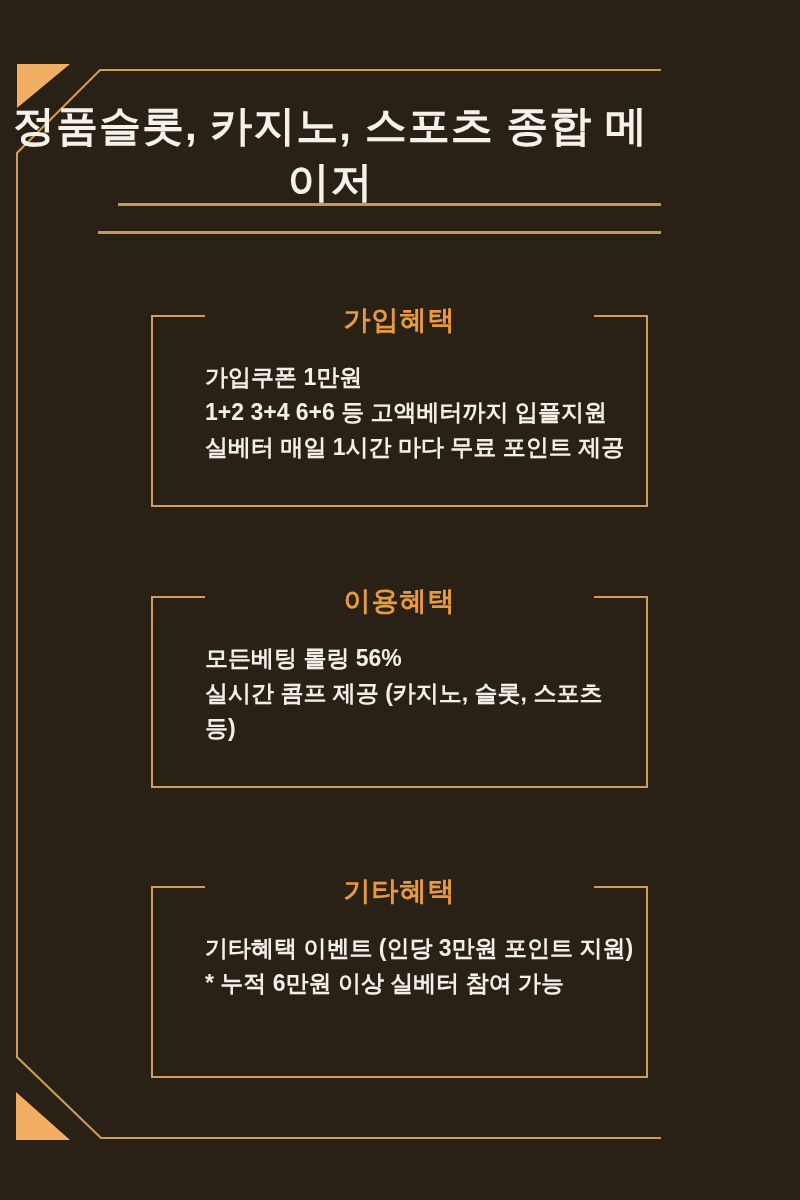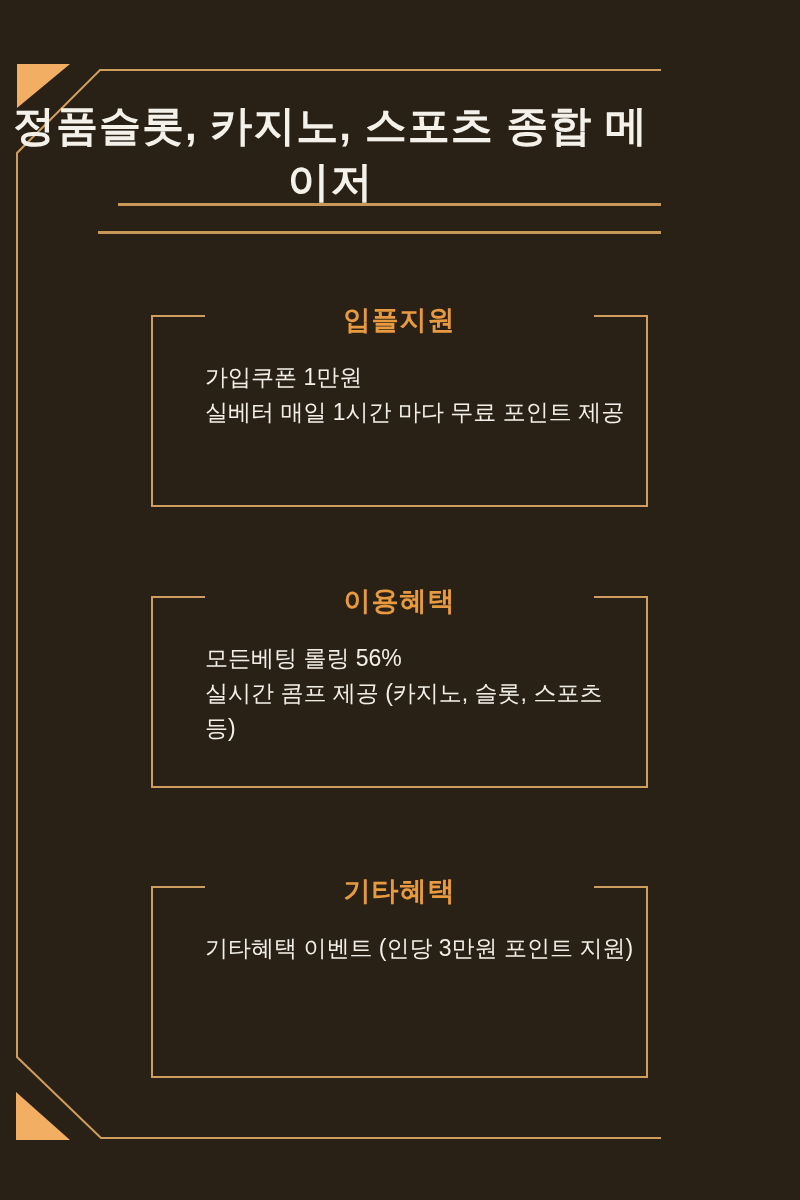--- a/index.html
+++ b/index.html
@@ -78,21 +78,21 @@
     color: #e79a3f;
     letter-spacing: 1px;
   }
   .box-lines {
     padding: 43px 10px 0 52px;
   }
   .line {
     margin: 0;
     font-size: 23px;
     line-height: 35px;
-    font-weight: 400;
+    font-weight: 700;
     color: #f2efe9;
   }
 </style>
 </head>
 <body>
 
 <div class="page">
 
   <svg class="frame-svg" width="800" height="1200" viewBox="0 0 800 1200" aria-hidden="true">
     <polygon points="100,70 694,70 777,153 777,1057 694,1138 101,1138 17,1057 17,153" fill="none" stroke="#cf9d5d" stroke-width="2"></polygon>
@@ -104,39 +104,41 @@
   <div class="tri tri-br"></div>
 
   <h1 class="main-title">정품슬롯, 카지노, 스포츠 종합 메이저</h1>
 
   <div class="divider divider-1"></div>
   <div class="divider divider-2"></div>
 
   <section class="benefit-box box-1">
     <span class="seg seg-l"></span>
     <span class="seg seg-r"></span>
-    <h2 class="box-title">입플지원</h2>
+    <h2 class="box-title">가입혜택</h2>
     <div class="box-lines">
       <p class="line">가입쿠폰 1만원</p>
+      <p class="line">1+2 3+4 6+6 등 고액베터까지 입플지원</p>
       <p class="line">실베터 매일 1시간 마다 무료 포인트 제공</p>
     </div>
   </section>
 
   <section class="benefit-box box-2">
     <span class="seg seg-l"></span>
     <span class="seg seg-r"></span>
     <h2 class="box-title">이용혜택</h2>
     <div class="box-lines">
       <p class="line">모든베팅 롤링 56%</p>
       <p class="line">실시간 콤프 제공 (카지노, 슬롯, 스포츠 등)</p>
     </div>
   </section>
 
   <section class="benefit-box box-3">
     <span class="seg seg-l"></span>
     <span class="seg seg-r"></span>
     <h2 class="box-title">기타혜택</h2>
     <div class="box-lines">
       <p class="line">기타혜택 이벤트 (인당 3만원 포인트 지원)</p>
+      <p class="line">* 누적 6만원 이상 실베터 참여 가능</p>
     </div>
   </section>
 
 </div>
 
 </body></html>

